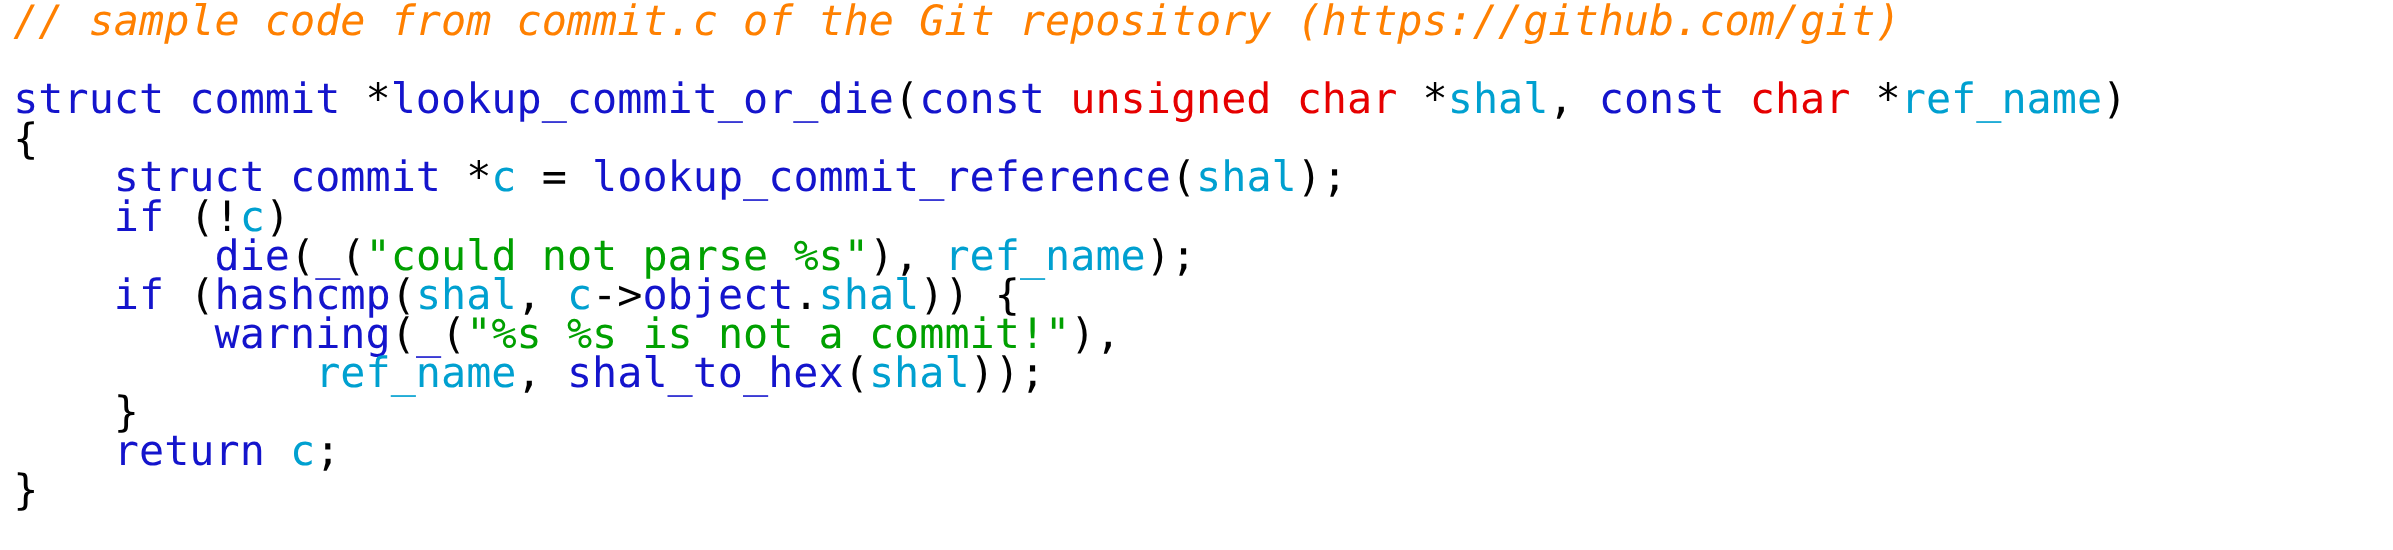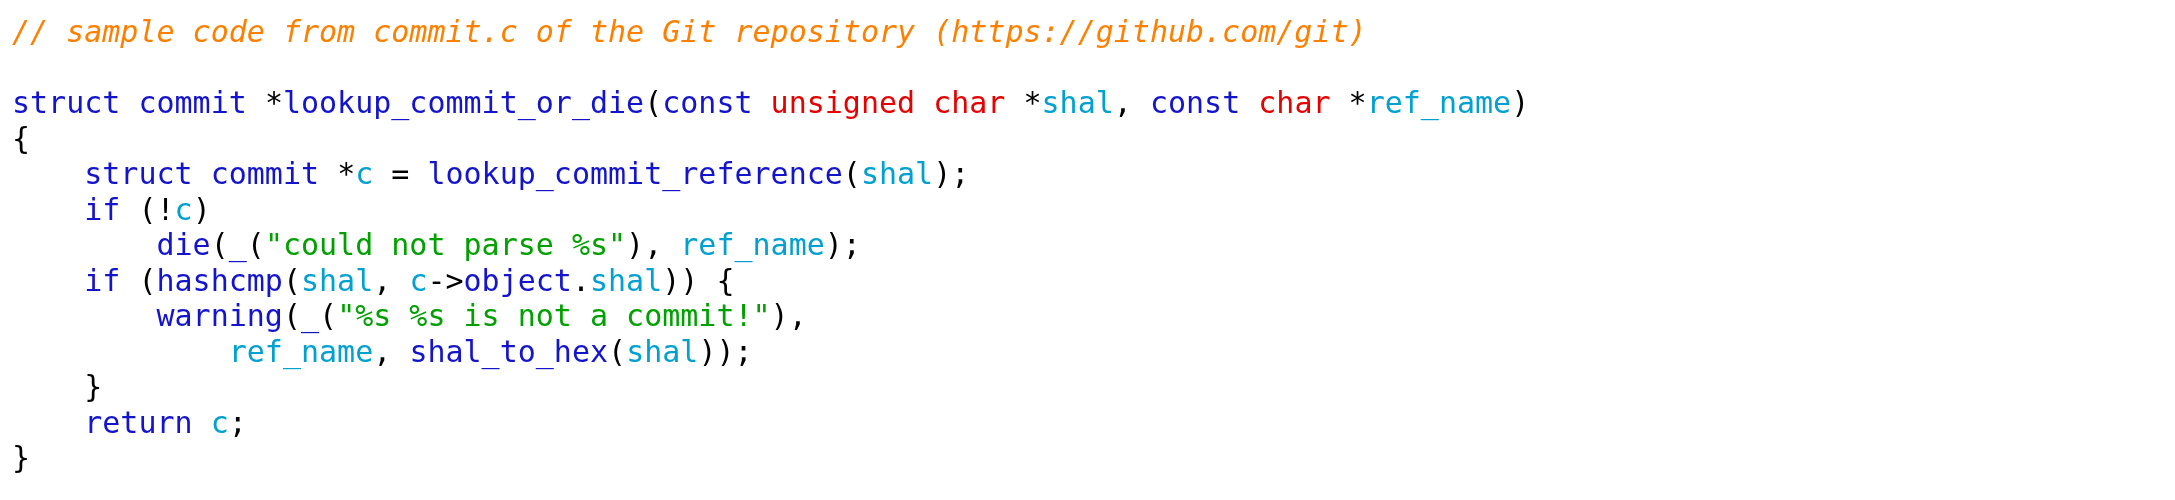--- a/index.html
+++ b/index.html
@@ -7,22 +7,22 @@
     padding: 0;
     background: #ffffff;
   }
   body {
     width: 2175px;
     height: 500px;
     overflow: hidden;
     font-family: "DejaVu Sans Mono", "Liberation Mono", monospace;
   }
   #code-block {
-    padding: 14px 0 0 12px;
-    font-size: 30px;
+    padding: 2px 0 0 12px;
+    font-size: 38px;
     line-height: 35.5px;
     white-space: pre;
     letter-spacing: 0px;
     -webkit-font-smoothing: antialiased;
   }
   .code-line {
     white-space: pre;
     min-height: 35.5px;
   }
   .tok { white-space: pre; }

